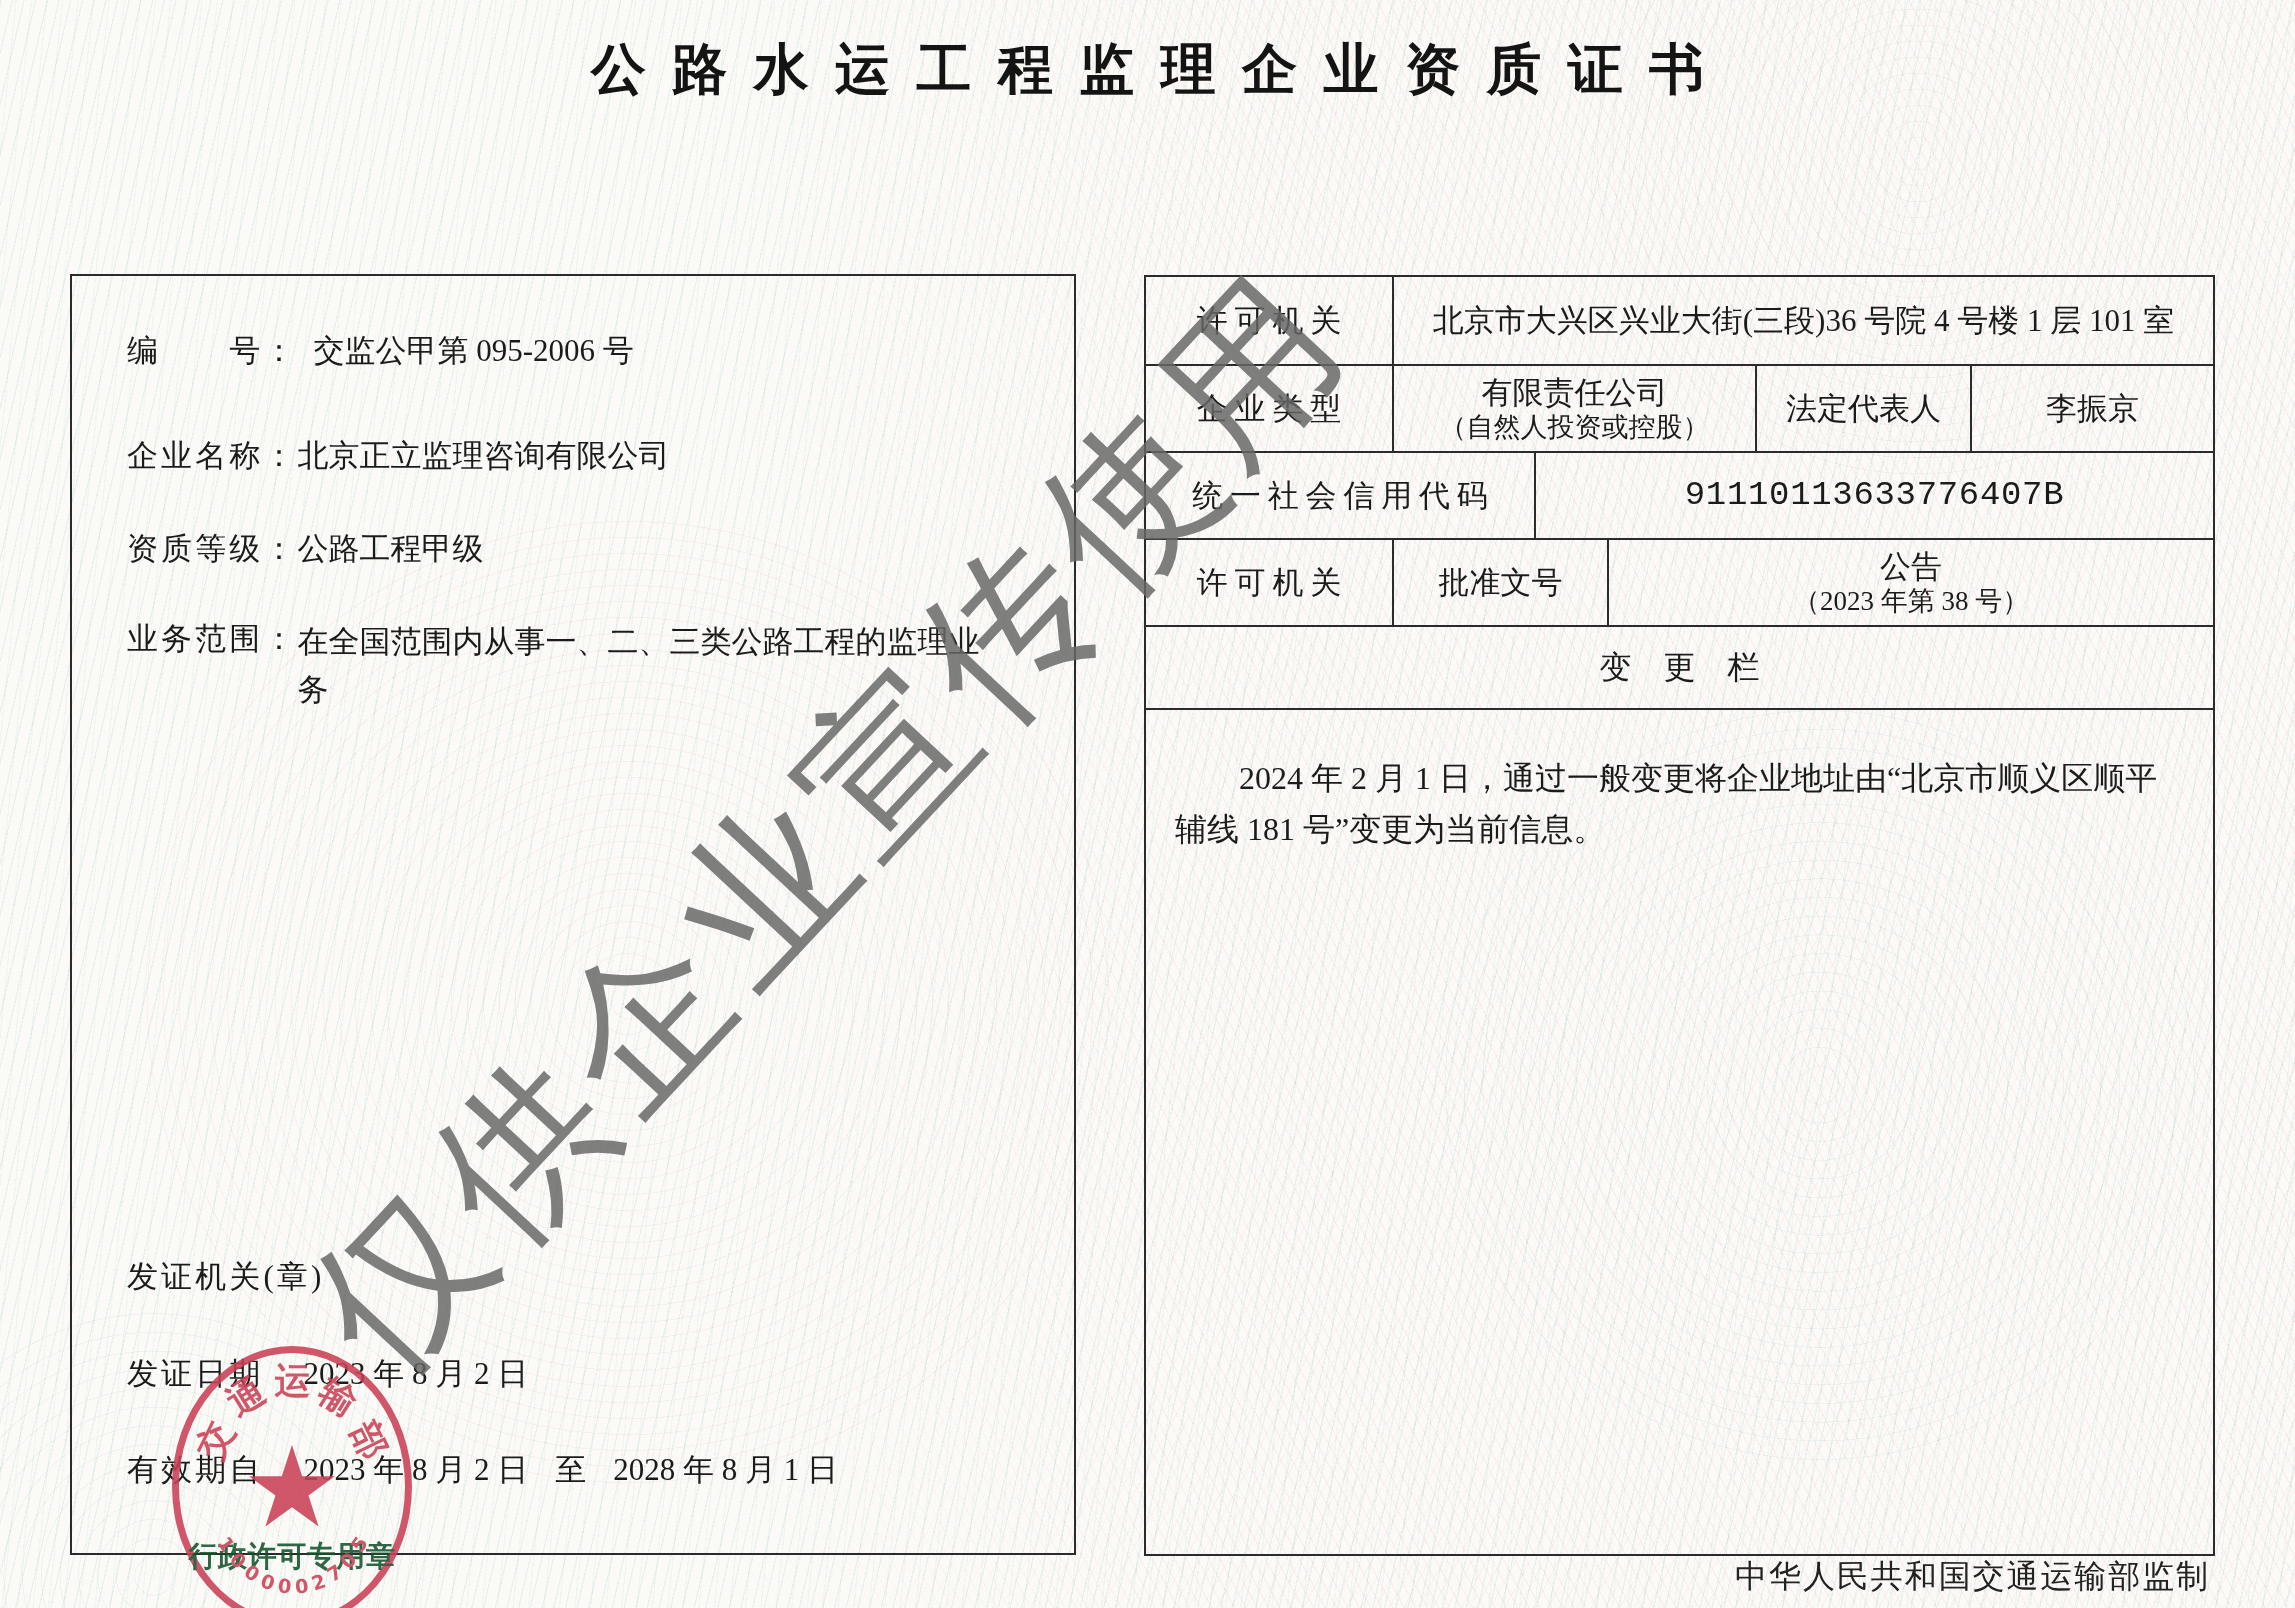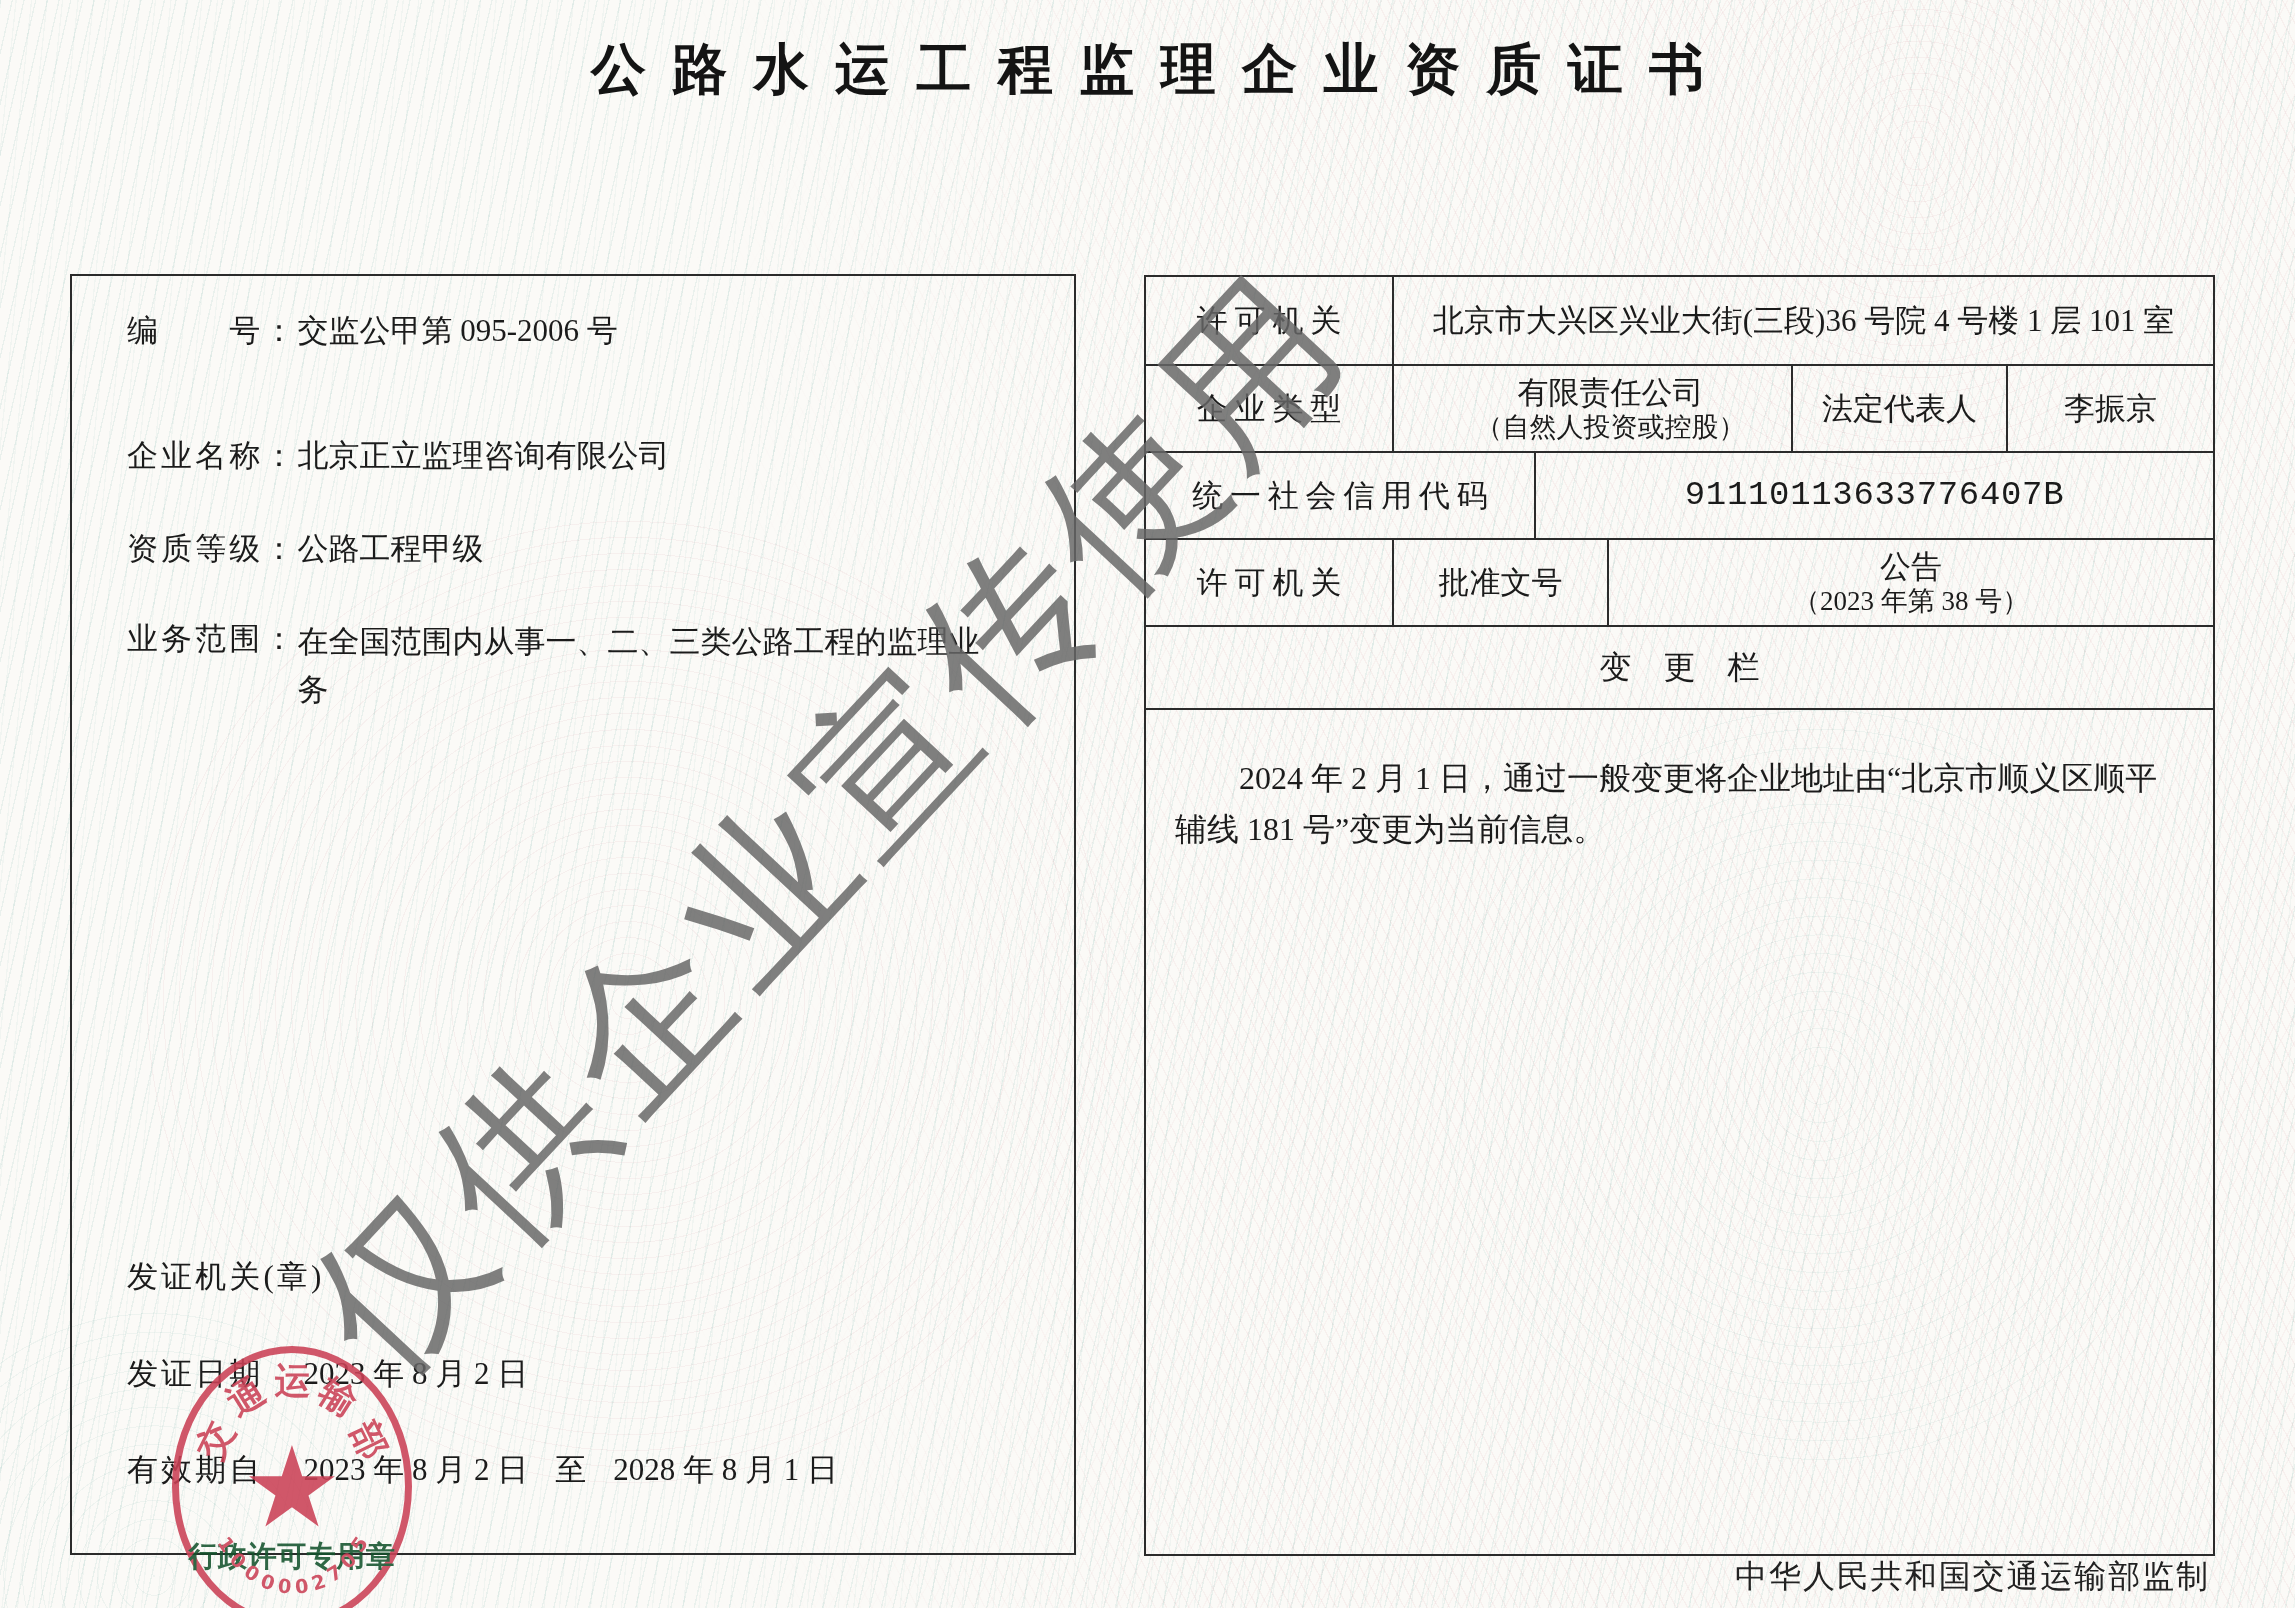--- a/index.html
+++ b/index.html
@@ -41,21 +41,21 @@
   }
   
   .panel{position:absolute;border:2px solid #2b2b2b;background:transparent;}
   .left-panel{left:70px;top:274px;width:1002px;height:1277px;}
   .right-panel{left:1144px;top:275px;width:1067px;height:1277px;}
   
   .lrow{position:absolute;left:55px;right:27px;display:flex;align-items:flex-start;font-size:31px;}
   .lrow .lab{letter-spacing:.10em;white-space:nowrap;}
   .lrow .val{white-space:nowrap;}
   .lrow .val.wrap{white-space:normal;width:688px;line-height:1.55;}
-  .lrow.r-serial{top:34px;}
+  .lrow.r-serial{top:54px;gap:16px;}
   .lrow.r-company{top:159px;}
   .lrow.r-grade{top:252px;}
   .lrow.r-scope{top:342px;}
   .lrow.r-issuer{top:980px;}
   .lrow.r-issuedate{top:1077px;}
   .lrow.r-validity{top:1173px;}
   .gap40{display:inline-block;width:27px;}
   .gap60{display:inline-block;width:40px;}
   
   .tbl{position:absolute;left:0;top:0;width:100%;height:100%;display:flex;flex-direction:column;}
@@ -68,21 +68,21 @@
   }
   .tcell:last-child{border-right:none;}
   .tcell .l2{font-size:27px;}
   .lab-sp{letter-spacing:.22em;text-indent:.22em;}
   .r1{height:89px;}
   .r2{height:87px;}
   .r3{height:87px;}
   .r4{height:87px;}
   .r5{height:83px;}
   .w-label{width:248px;flex:0 0 248px;}
-  .w-val2{width:363px;flex:0 0 363px;margin-left:36px;}
+  .w-val2{width:363px;flex:0 0 363px;}
   .w-legal{width:215px;flex:0 0 215px;}
   .w-last{flex:1;}
   .w-codelabel{width:390px;flex:0 0 390px;}
   .w-codeval{flex:1;}
   .code-val{font-family:Liberation Mono, monospace;font-size:34px;letter-spacing:.02em;}
   .change-header{justify-content:center;font-size:32px;}
   .change-cell{
     display:block;border-right:none;text-align:left;
     padding:43px 29px 0 29px;font-size:32px;line-height:1.6;
   }

